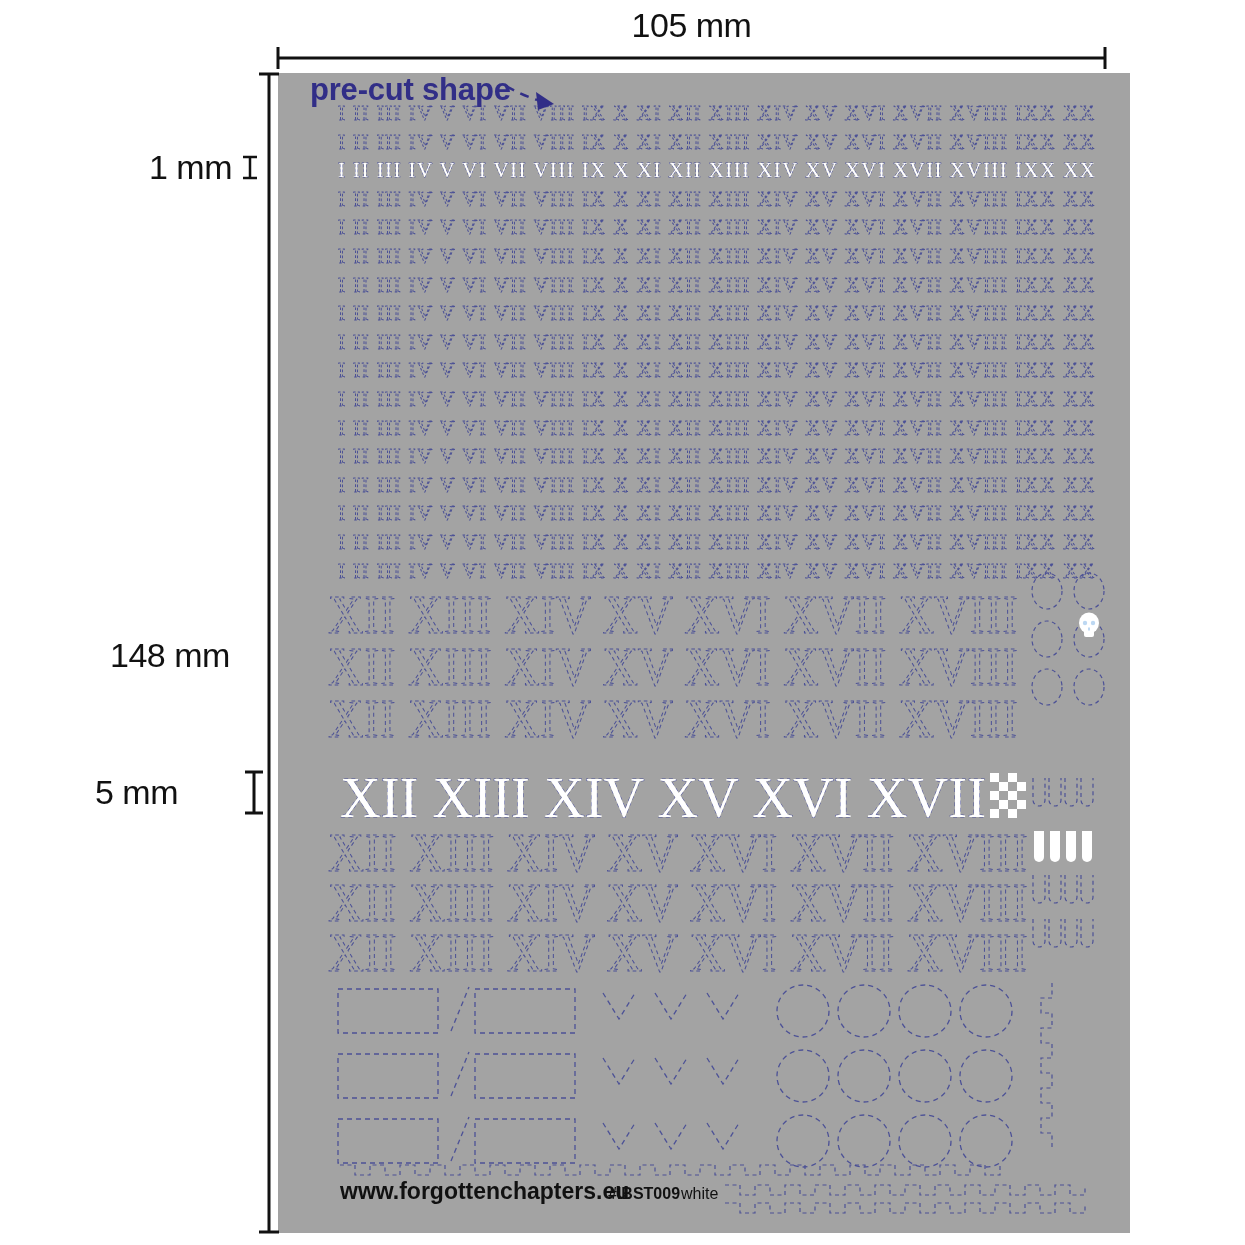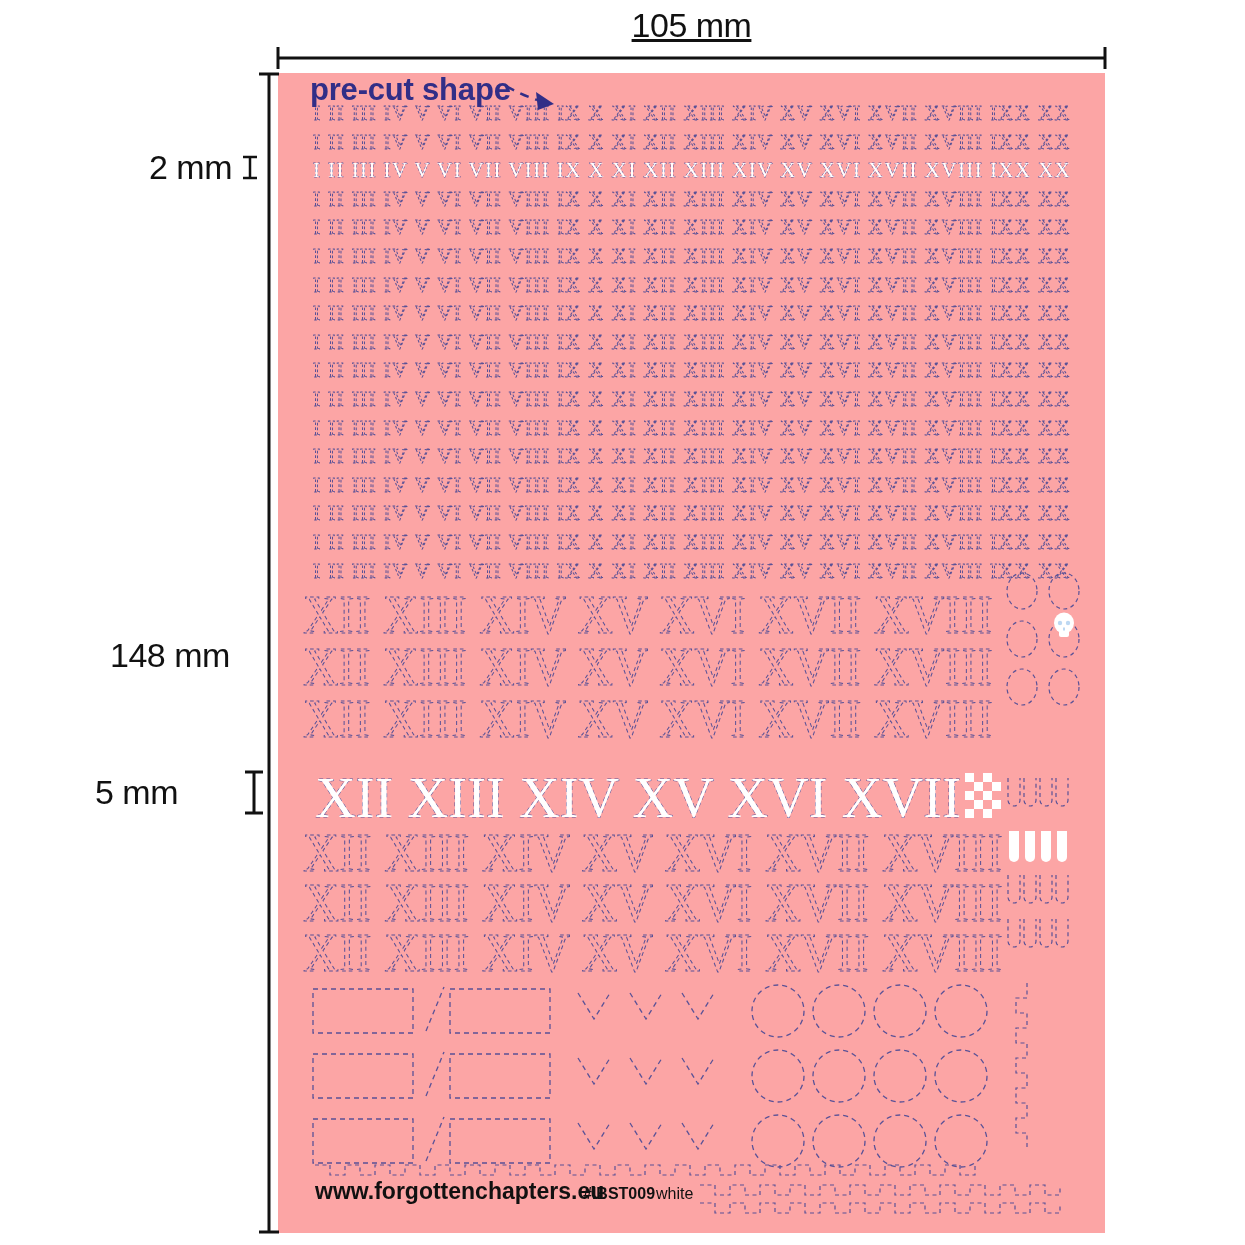--- a/index.html
+++ b/index.html
@@ -1,26 +1,26 @@
 <!DOCTYPE html>
 <html><head>
 <meta charset="utf-8">
 <style>
   html,body{margin:0;padding:0;background:#fff;}
   #canvas{position:relative;width:1245px;height:1245px;background:#ffffff;overflow:hidden;
           font-family:"Liberation Sans", sans-serif;}
   .dim-label{position:absolute;color:#111;font-size:34px;letter-spacing:-0.5px;
              font-family:"Liberation Sans", sans-serif;white-space:nowrap;}
-  #label-sheet-width{left:278px;top:6px;width:827px;text-align:center;text-decoration:underline;}
+  #label-sheet-width{left:278px;top:6px;width:827px;text-align:center;}
   #label-sheet-height{left:110px;top:636px;width:145px;text-align:left;}
   #label-small-height{left:95px;top:148px;width:137px;text-align:right;}
   #label-large-height{left:95px;top:773px;width:140px;}
   #precut-label{position:absolute;left:310px;top:72px;color:#312e87;font-size:31px;
                 font-weight:600;letter-spacing:-0.2px;}
-  #sheet{position:absolute;left:278px;top:73px;width:827px;height:1160px;background:#fca5a5;}
+  #sheet{position:absolute;left:278px;top:73px;width:827px;height:1160px;background:#a3a3a3;padding-left:25px;}
   #dims-svg{position:absolute;left:0;top:0;}
   
   .cut{fill:none;stroke:#3d4394;stroke-width:1;stroke-dasharray:2.6 2.2;opacity:.85;
        font-family:"Liberation Serif", serif;}
   .sm{font-size:21px;}
   .lg{font-size:54px;stroke-width:1.1;stroke-dasharray:4 3.2;}
   .xl{font-size:57px;stroke-width:1.1;stroke-dasharray:4 3.2;}
   .print{fill:#ffffff;stroke:none;font-family:"Liberation Serif", serif;}
   .print.sm{font-size:21px;}
   .print.xl{font-size:57px;}
@@ -173,21 +173,21 @@
         <text class="footer-code" x="305" y="1126">#IBST009</text>
         <text class="footer-color" x="378" y="1126">white</text>
       </g>
     </svg>
   </div>
 
   <div id="precut-label">pre-cut shape</div>
 
   <div class="dim-label" id="label-sheet-width">105 mm</div>
   <div class="dim-label" id="label-sheet-height">148 mm</div>
-  <div class="dim-label" id="label-small-height">2 mm</div>
+  <div class="dim-label" id="label-small-height">1 mm</div>
   <div class="dim-label" id="label-large-height">5 mm</div>
 
   <svg id="dims-svg" width="1245" height="1245" viewBox="0 0 1245 1245">
     <g>
       <line class="dimline" x1="278" y1="58" x2="1105" y2="58"></line>
       <line class="dimline" x1="278" y1="47" x2="278" y2="69"></line>
       <line class="dimline" x1="1105" y1="47" x2="1105" y2="69"></line>
     </g>
     <g>
       <line class="dimline" x1="269" y1="73" x2="269" y2="1233"></line>

